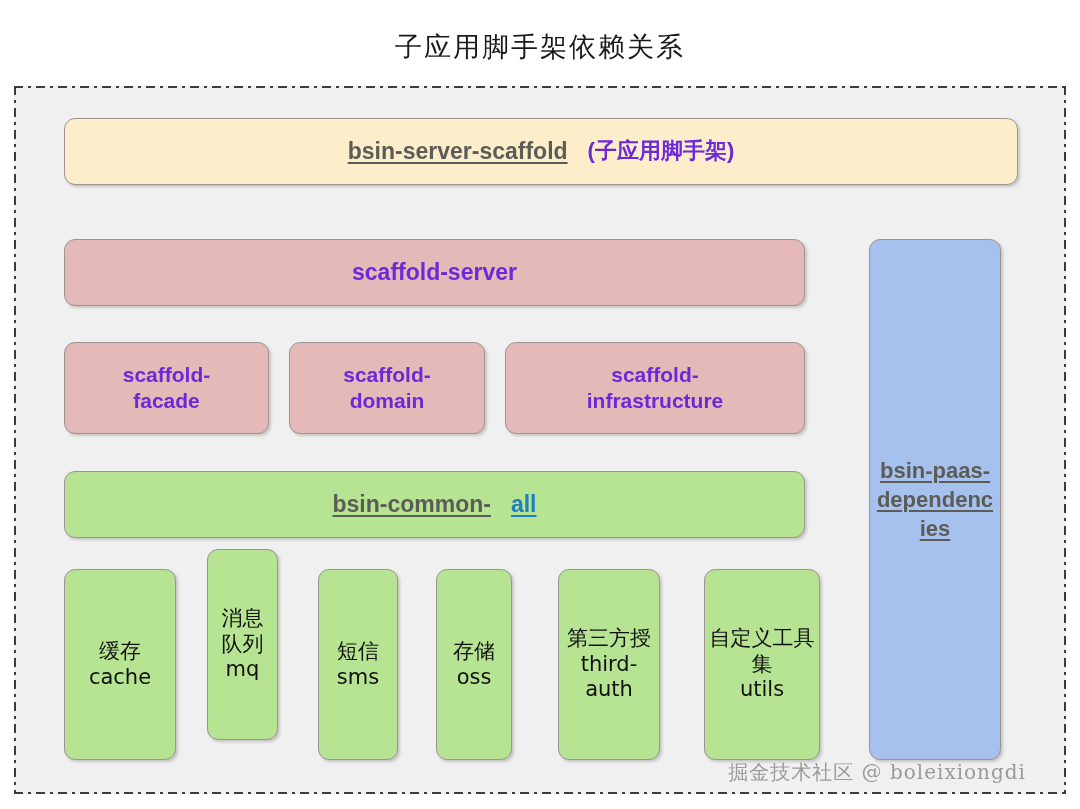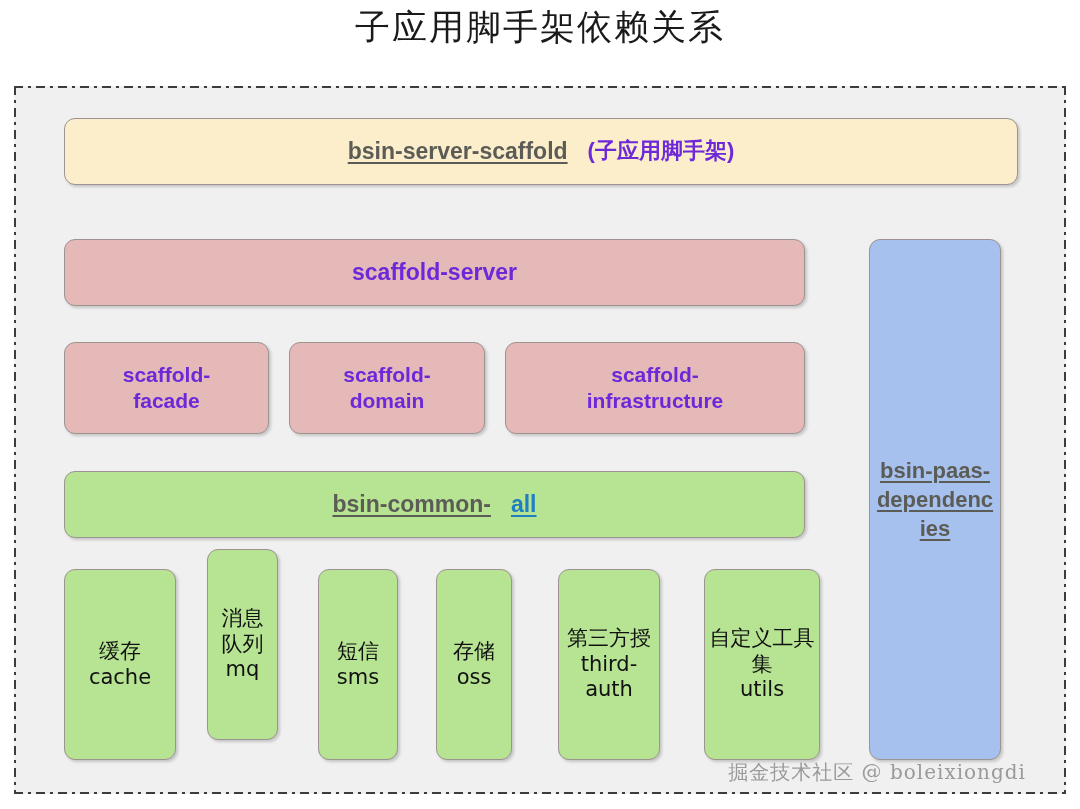--- a/index.html
+++ b/index.html
@@ -10,26 +10,26 @@
   body {
     width: 1080px;
     height: 809px;
     font-family: "Liberation Sans", "DejaVu Sans", sans-serif;
     overflow: hidden;
     position: relative;
   }
 
   .page-title {
     text-align: center;
-    font-size: 35px;
+    font-size: 27px;
     font-weight: 400;
     color: #1a1a1a;
     letter-spacing: 2px;
     margin: 0;
-    padding-top: 4px;
+    padding-top: 24px;
     height: 54px;
     line-height: 46px;
     font-family: "DejaVu Sans", "Liberation Sans", sans-serif;
   }
 
   .diagram-frame {
     position: absolute;
     left: 14px;
     top: 86px;
     width: 1052px;

